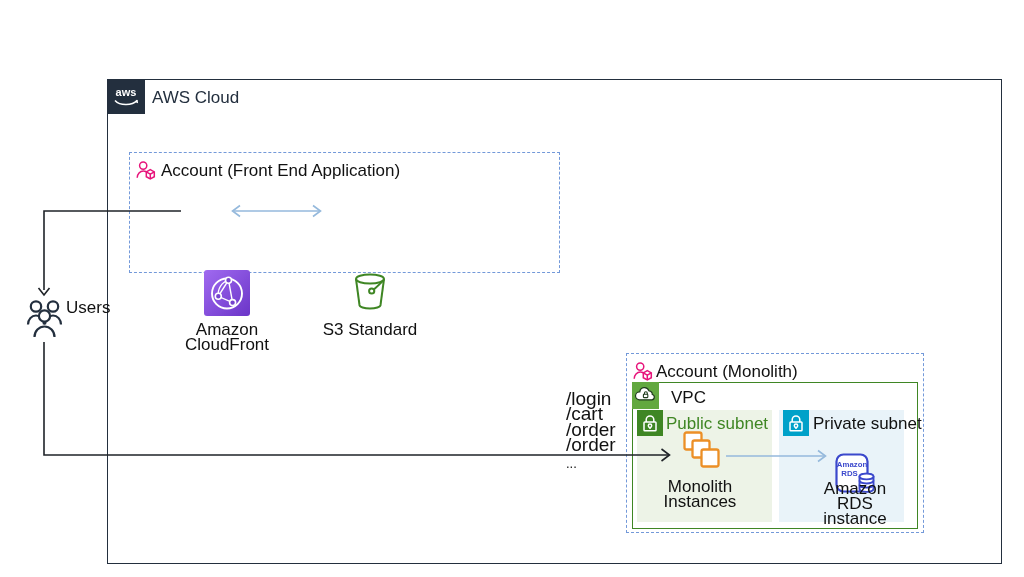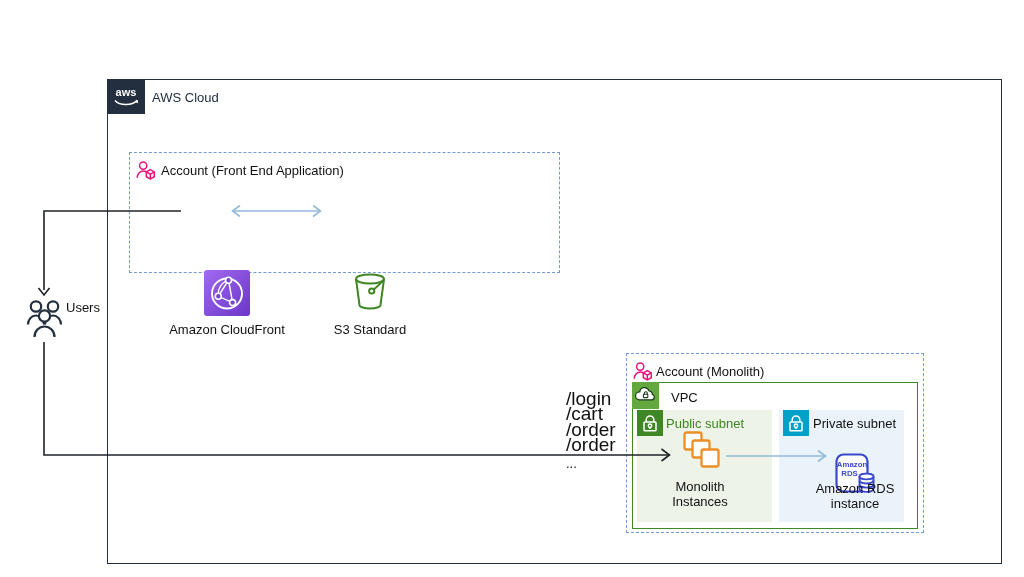--- a/index.html
+++ b/index.html
@@ -1,19 +1,19 @@
 <!DOCTYPE html>
 <html><head>
 <meta charset="utf-8">
 <style>
   html,body{margin:0;padding:0;background:#fff;}
   #stage{position:relative;width:1024px;height:577px;background:#ffffff;
          font-family:"Liberation Sans",sans-serif;color:#111;overflow:hidden;}
   .abs{position:absolute;}
-  .lbl{font-size:13px;line-height:15px;white-space:nowrap;}
+  .lbl{font-size:17px;line-height:15px;white-space:nowrap;}
   .ctr{text-align:center;white-space:normal;}
 
   
   #awsbox{left:107px;top:79px;width:895px;height:485px;border:1.5px solid #232F3E;box-sizing:border-box;}
   #awslogo{left:-1.5px;top:-1.5px;width:38px;height:35px;}
   #awslabel{left:44px;top:10px;color:#232F3E;}
 
   
   #febox{left:21px;top:72px;width:431px;height:121px;border:1.5px dashed #7399D9;box-sizing:border-box;}
   #feicon{left:5px;top:6px;width:22px;height:22px;}

